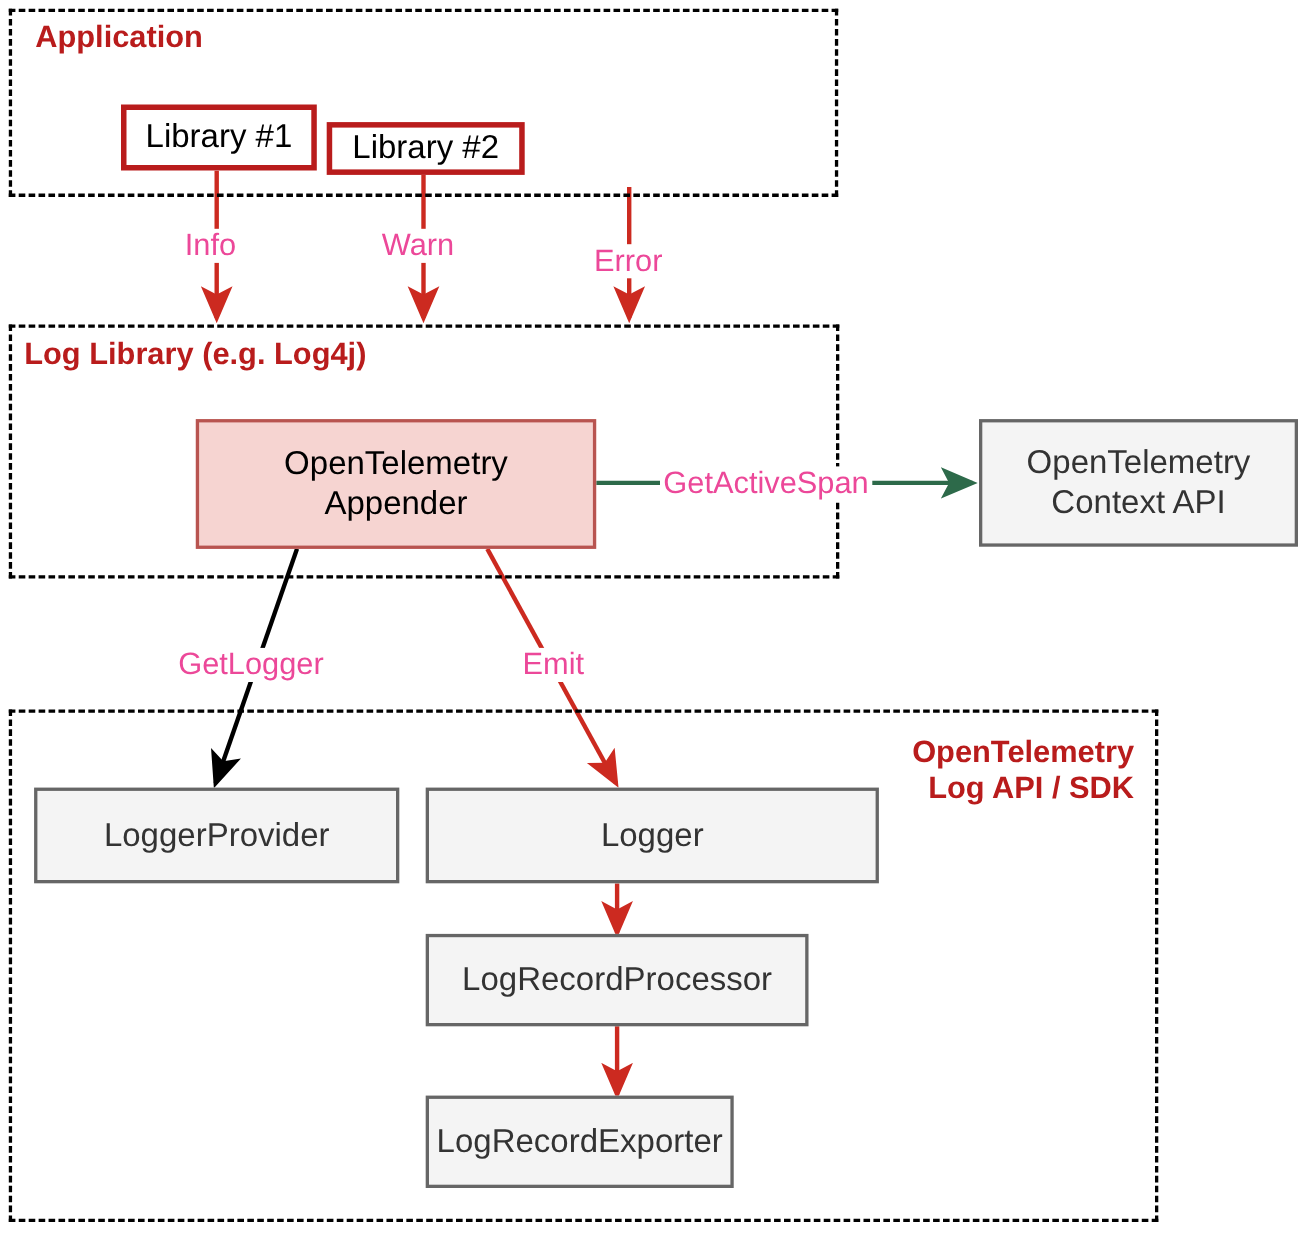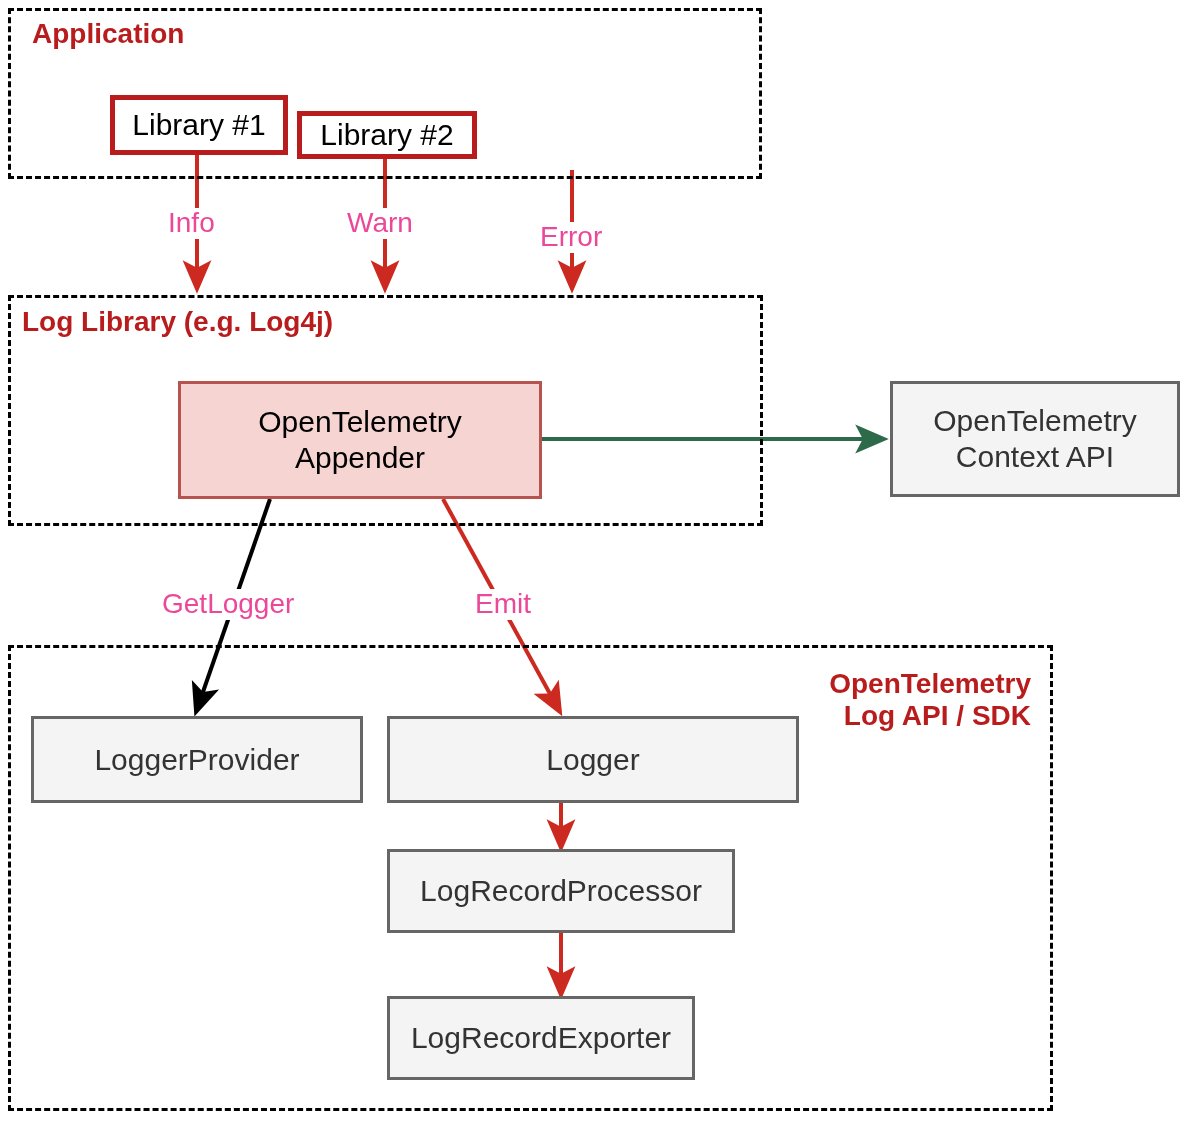--- a/index.html
+++ b/index.html
@@ -161,28 +161,29 @@
   </div>
 
   <div class="node grey-box" style="left:387px; top:716px; width:412px; height:87px;">
     <span>Logger</span>
   </div>
 
   <div class="node grey-box" style="left:387px; top:849px; width:348px; height:84px;">
     <span>LogRecordProcessor</span>
   </div>
 
-  <div class="node grey-box" style="left:387px; top:996px; width:308px; height:84px;">
+  <div class="node grey-box" style="left:387px; top:996px; width:280px; height:84px;">
     <span>LogRecordExporter</span>
   </div>
 
   <div class="edge-label" style="left:165px; top:208px;">Info</div>
 
   <div class="edge-label" style="left:344px; top:208px;">Warn</div>
 
   <div class="edge-label" style="left:537px; top:222px;">Error</div>
 
+  <div class="edge-label" style="left:600px; top:424px;">GetActiveSpan</div>
 
   <div class="edge-label" style="left:159px; top:589px;">GetLogger</div>
 
   <div class="edge-label" style="left:472px; top:589px;">Emit</div>
 
 </div>
 
 </body></html>

